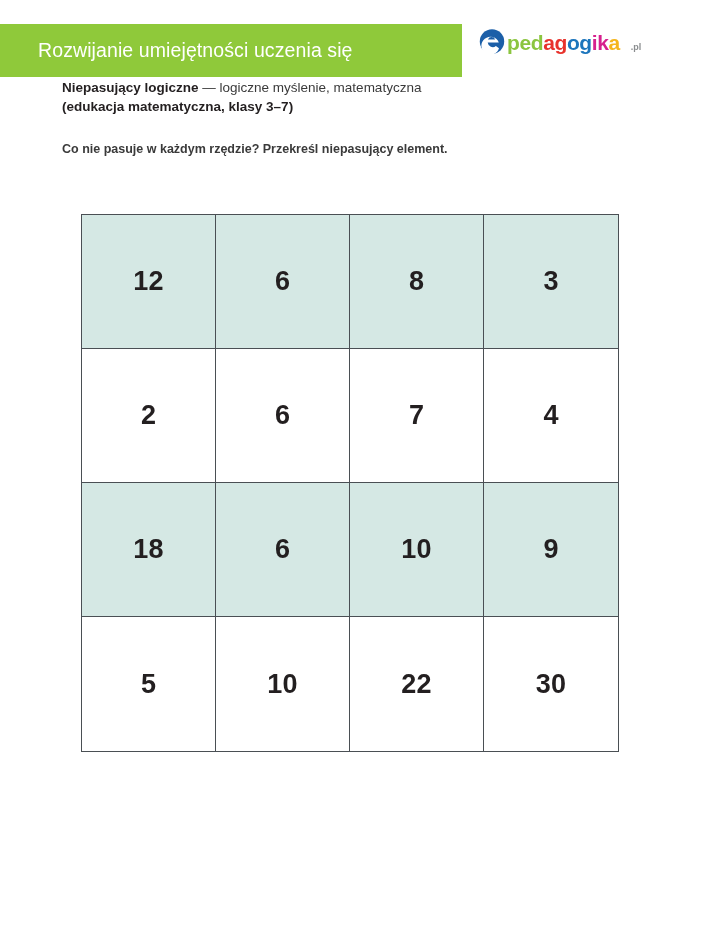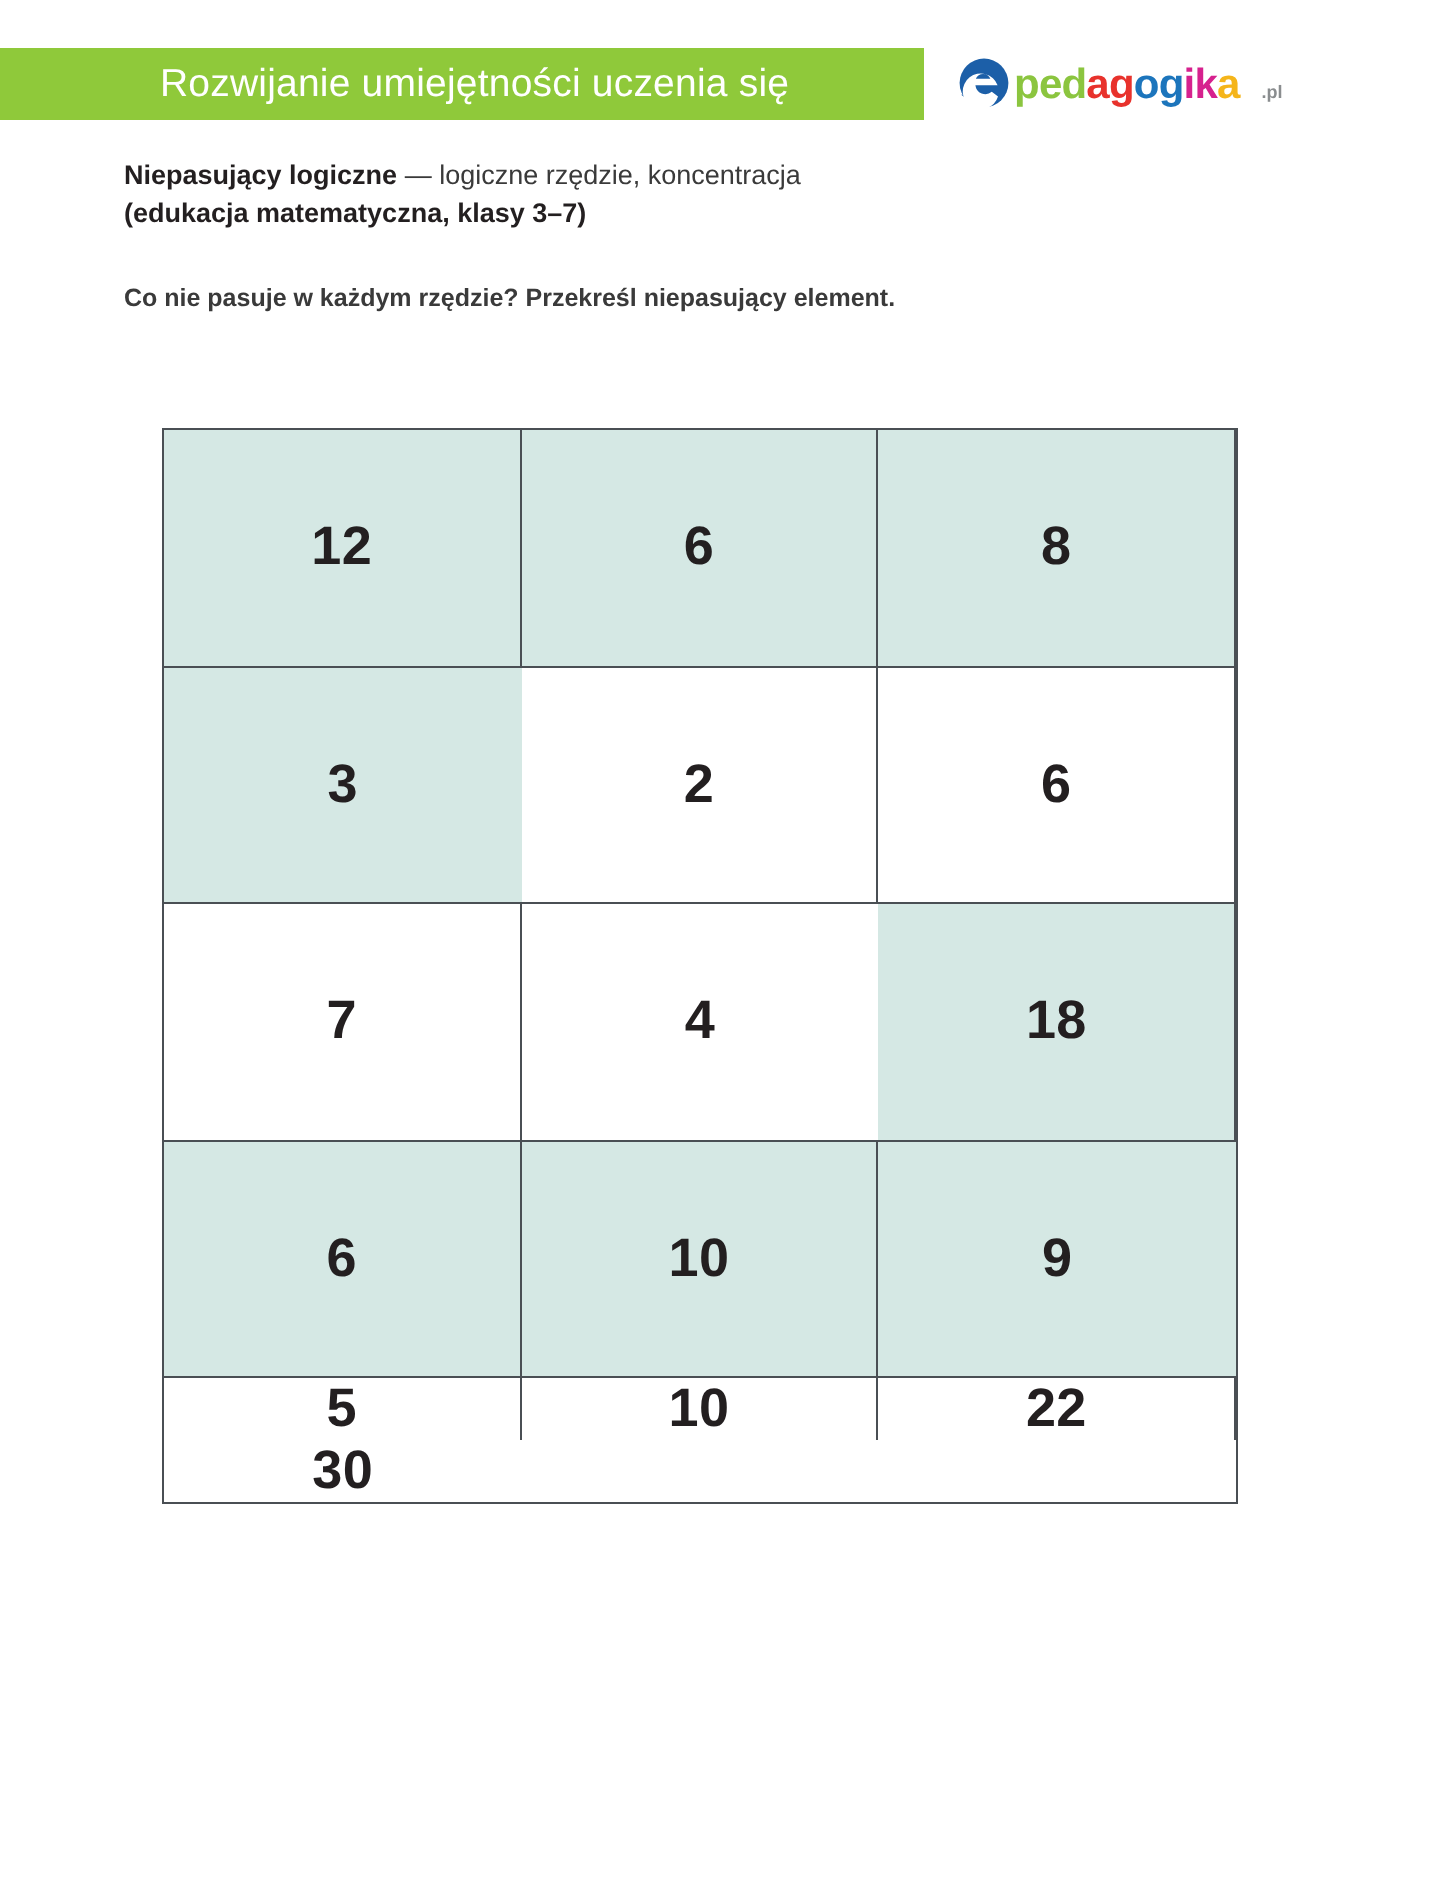--- a/index.html
+++ b/index.html
@@ -26,25 +26,24 @@
     left: 0;
     width: 723px;
     height: 36px;
   }
 
   .header-bar {
     position: absolute;
     left: 0;
     top: 0;
     width: 462px;
-    height: 36px;
+    height: 53px;
     background: #8fc93a;
     display: flex;
     align-items: center;
-    padding-left: 42px;
   }
 
   .header-title {
     color: #ffffff;
     font-size: 19.5px;
     font-weight: 400;
     letter-spacing: 0.1px;
     padding-left: 38px;
     white-space: nowrap;
   }
@@ -121,21 +120,21 @@
 
   
   .grid {
     position: absolute;
     left: 81px;
     top: 214px;
     width: 538px;
     height: 538px;
     border: 1.5px solid #4a4f54;
     display: grid;
-    grid-template-columns: repeat(3, 1fr);
+    grid-template-columns: repeat(4, 1fr);
     grid-template-rows: repeat(4, 1fr);
     background: #ffffff;
   }
 
   .cell {
     border-right: 1.5px solid #4a4f54;
     border-bottom: 1.5px solid #4a4f54;
     display: flex;
     align-items: center;
     justify-content: center;
@@ -181,21 +180,21 @@
         <span class="lg-blue">g</span>
         <span class="lg-magenta">i</span>
         <span class="lg-magenta">k</span>
         <span class="lg-yellow">a</span>
         <span class="logo-tld">.pl</span>
       </span>
     </div>
   </div>
 
   <div class="subtitle">
-    <span class="strong">Niepasujący logiczne</span><span class="light"> — logiczne rzędzie, koncentracja</span>
+    <span class="strong">Niepasujący logiczne</span><span class="light"> — logiczne myślenie, matematyczna</span>
     <span class="line2">(edukacja matematyczna, klasy 3–7)</span>
   </div>
 
   <div class="instruction">Co nie pasuje w każdym rzędzie? Przekreśl niepasujący element.</div>
 
   <div class="grid" id="number-grid">
       <div class="cell shaded">
         <span>12</span>
       </div>
       <div class="cell shaded">

